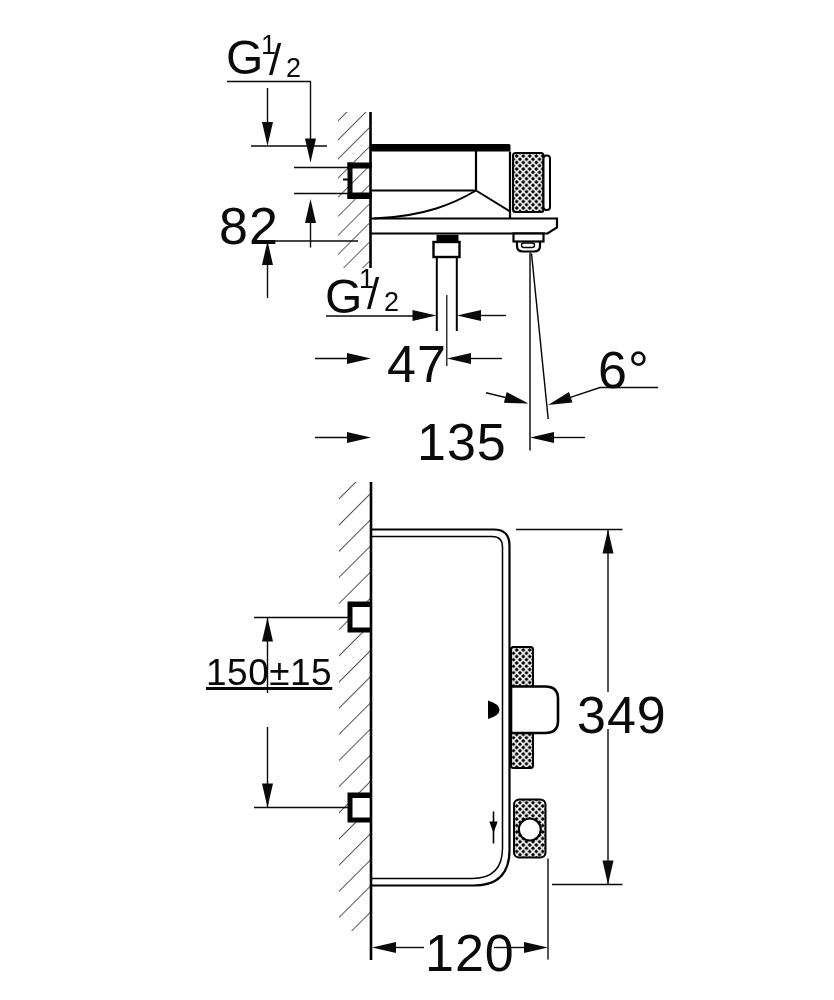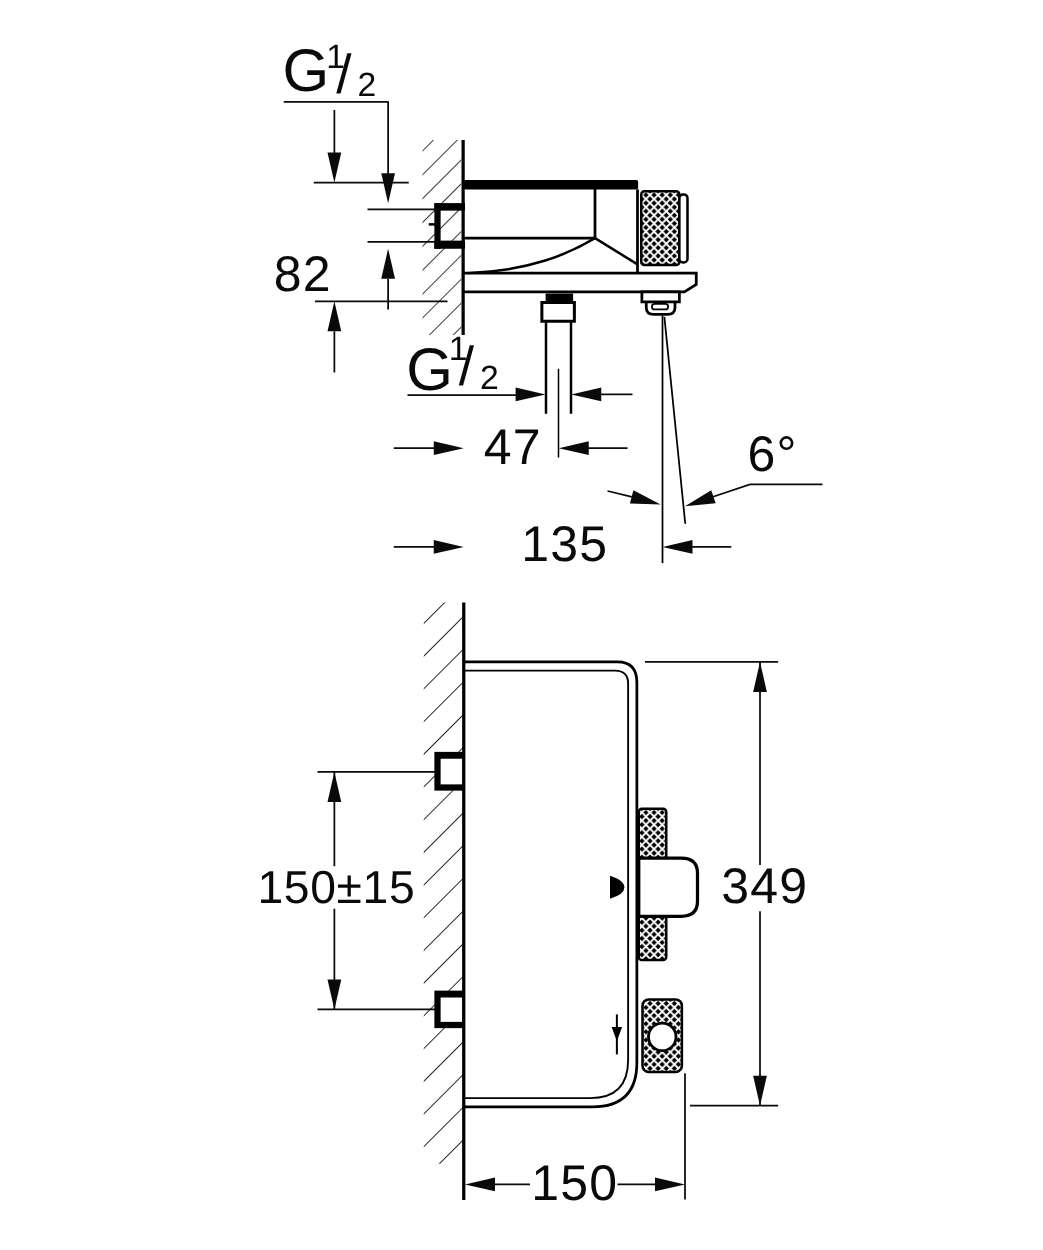--- a/index.html
+++ b/index.html
@@ -3,21 +3,21 @@
 <meta charset="utf-8">
 <style>
   html,body{margin:0;padding:0;background:#ffffff;}
   #stage{
     position:relative;width:834px;height:1000px;background:#ffffff;
     font-family:"Liberation Sans", sans-serif;color:#000;overflow:hidden;
   }
   #stage svg{position:absolute;left:0;top:0;}
   .lbl{position:absolute;line-height:1;white-space:nowrap;color:#0a0a0a;
        font-family:"Liberation Sans", sans-serif;}
-  .dim{font-size:40px;letter-spacing:1px;}
+  .dim{font-size:52px;letter-spacing:1px;}
   .dim-sm{font-size:37px;letter-spacing:0.5px;}
   .gbig{font-size:48px;}
   .gsup{font-size:27px;}
   .gslash{font-size:44px;}
   .gsub{font-size:27px;}
 </style>
 </head>
 <body>
 
 <div id="stage">
@@ -199,18 +199,18 @@
 
   <span class="lbl gbig" style="left:325px;top:273px;">G</span>
   <span class="lbl gsup" style="left:359px;top:266px;">1</span>
   <span class="lbl gslash" style="left:367px;top:272px;">/</span>
   <span class="lbl gsub" style="left:384px;top:289px;">2</span>
 
   <span class="lbl dim" style="left:387px;top:338px;">47</span>
   <span class="lbl dim" style="left:417px;top:416px;text-align:center;">135</span>
   <span class="lbl dim" style="left:598px;top:344px;">6°</span>
 
-  <span class="lbl dim-sm" style="left:206px;top:691px;">150±15</span>
+  <span class="lbl dim-sm" style="left:206px;top:654px;text-decoration:underline;">150±15</span>
   <span class="lbl dim" style="left:577px;top:689px;">349</span>
-  <span class="lbl dim" style="left:425px;top:927px;">150</span>
+  <span class="lbl dim" style="left:425px;top:927px;">120</span>
 </div>
 
 </div>
 
 </body></html>

